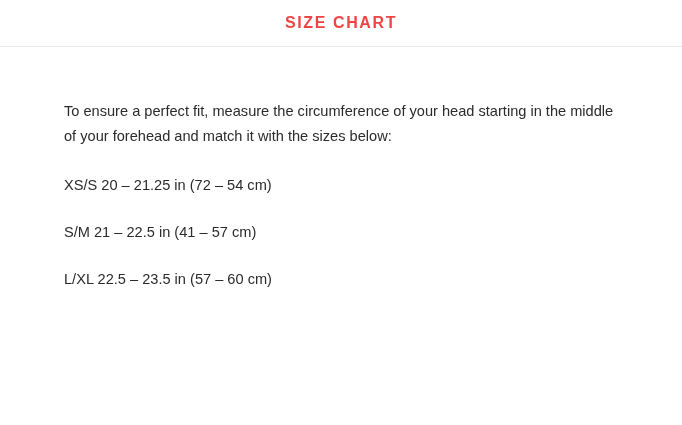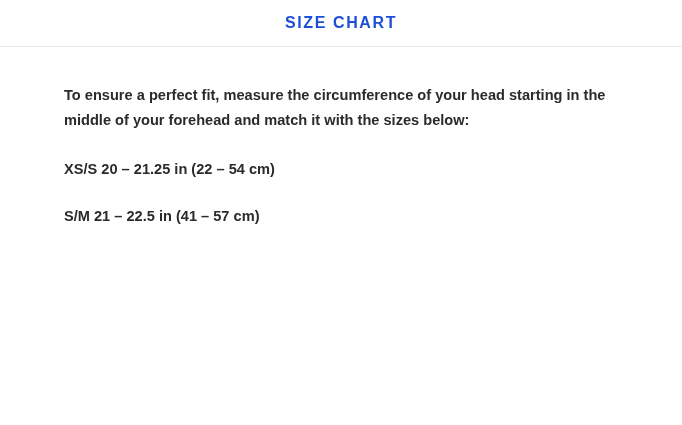--- a/index.html
+++ b/index.html
@@ -25,34 +25,34 @@
     border-bottom: 1px solid #e6e6e6;
     display: flex;
     align-items: center;
     justify-content: center;
     box-sizing: border-box;
   }
   .title {
     font-size: 16px;
     font-weight: bold;
     letter-spacing: 1.6px;
-    color: #1d4ed8;
+    color: #ef4444;
     text-transform: uppercase;
   }
   .content {
     padding: 36px 64px 0 64px;
     box-sizing: border-box;
   }
   .para {
     font-size: 14.6px;
     line-height: 25px;
     color: #2b2b2b;
-    margin: 0 0 27px 0;
+    margin: 16px 0 27px 0;
     max-width: 560px;
-    font-weight: 700;
+    font-weight: 400;
   }
   .para.intro {
     margin-bottom: 24px;
   }
   .para.size-line {
     margin-bottom: 22px;
   }
   .para.tip {
     margin-bottom: 0;
   }
@@ -63,19 +63,20 @@
 <div class="page">
 
   <div class="header">
     <div class="title">SIZE CHART</div>
   </div>
 
   <div class="content">
 
     <p class="para intro">To ensure a perfect fit, measure the circumference of your head starting in the middle of your forehead and match it with the sizes below:</p>
 
-    <p class="para size-line">XS/S 20 – 21.25 in (22 – 54 cm)</p>
+    <p class="para size-line">XS/S 20 – 21.25 in (72 – 54 cm)</p>
     <p class="para size-line">S/M 21 – 22.5 in (41 – 57 cm)</p>
+    <p class="para size-line">L/XL 22.5 – 23.5 in (57 – 60 cm)</p>
 
 
   </div>
 
 </div>
 
 </body></html>

